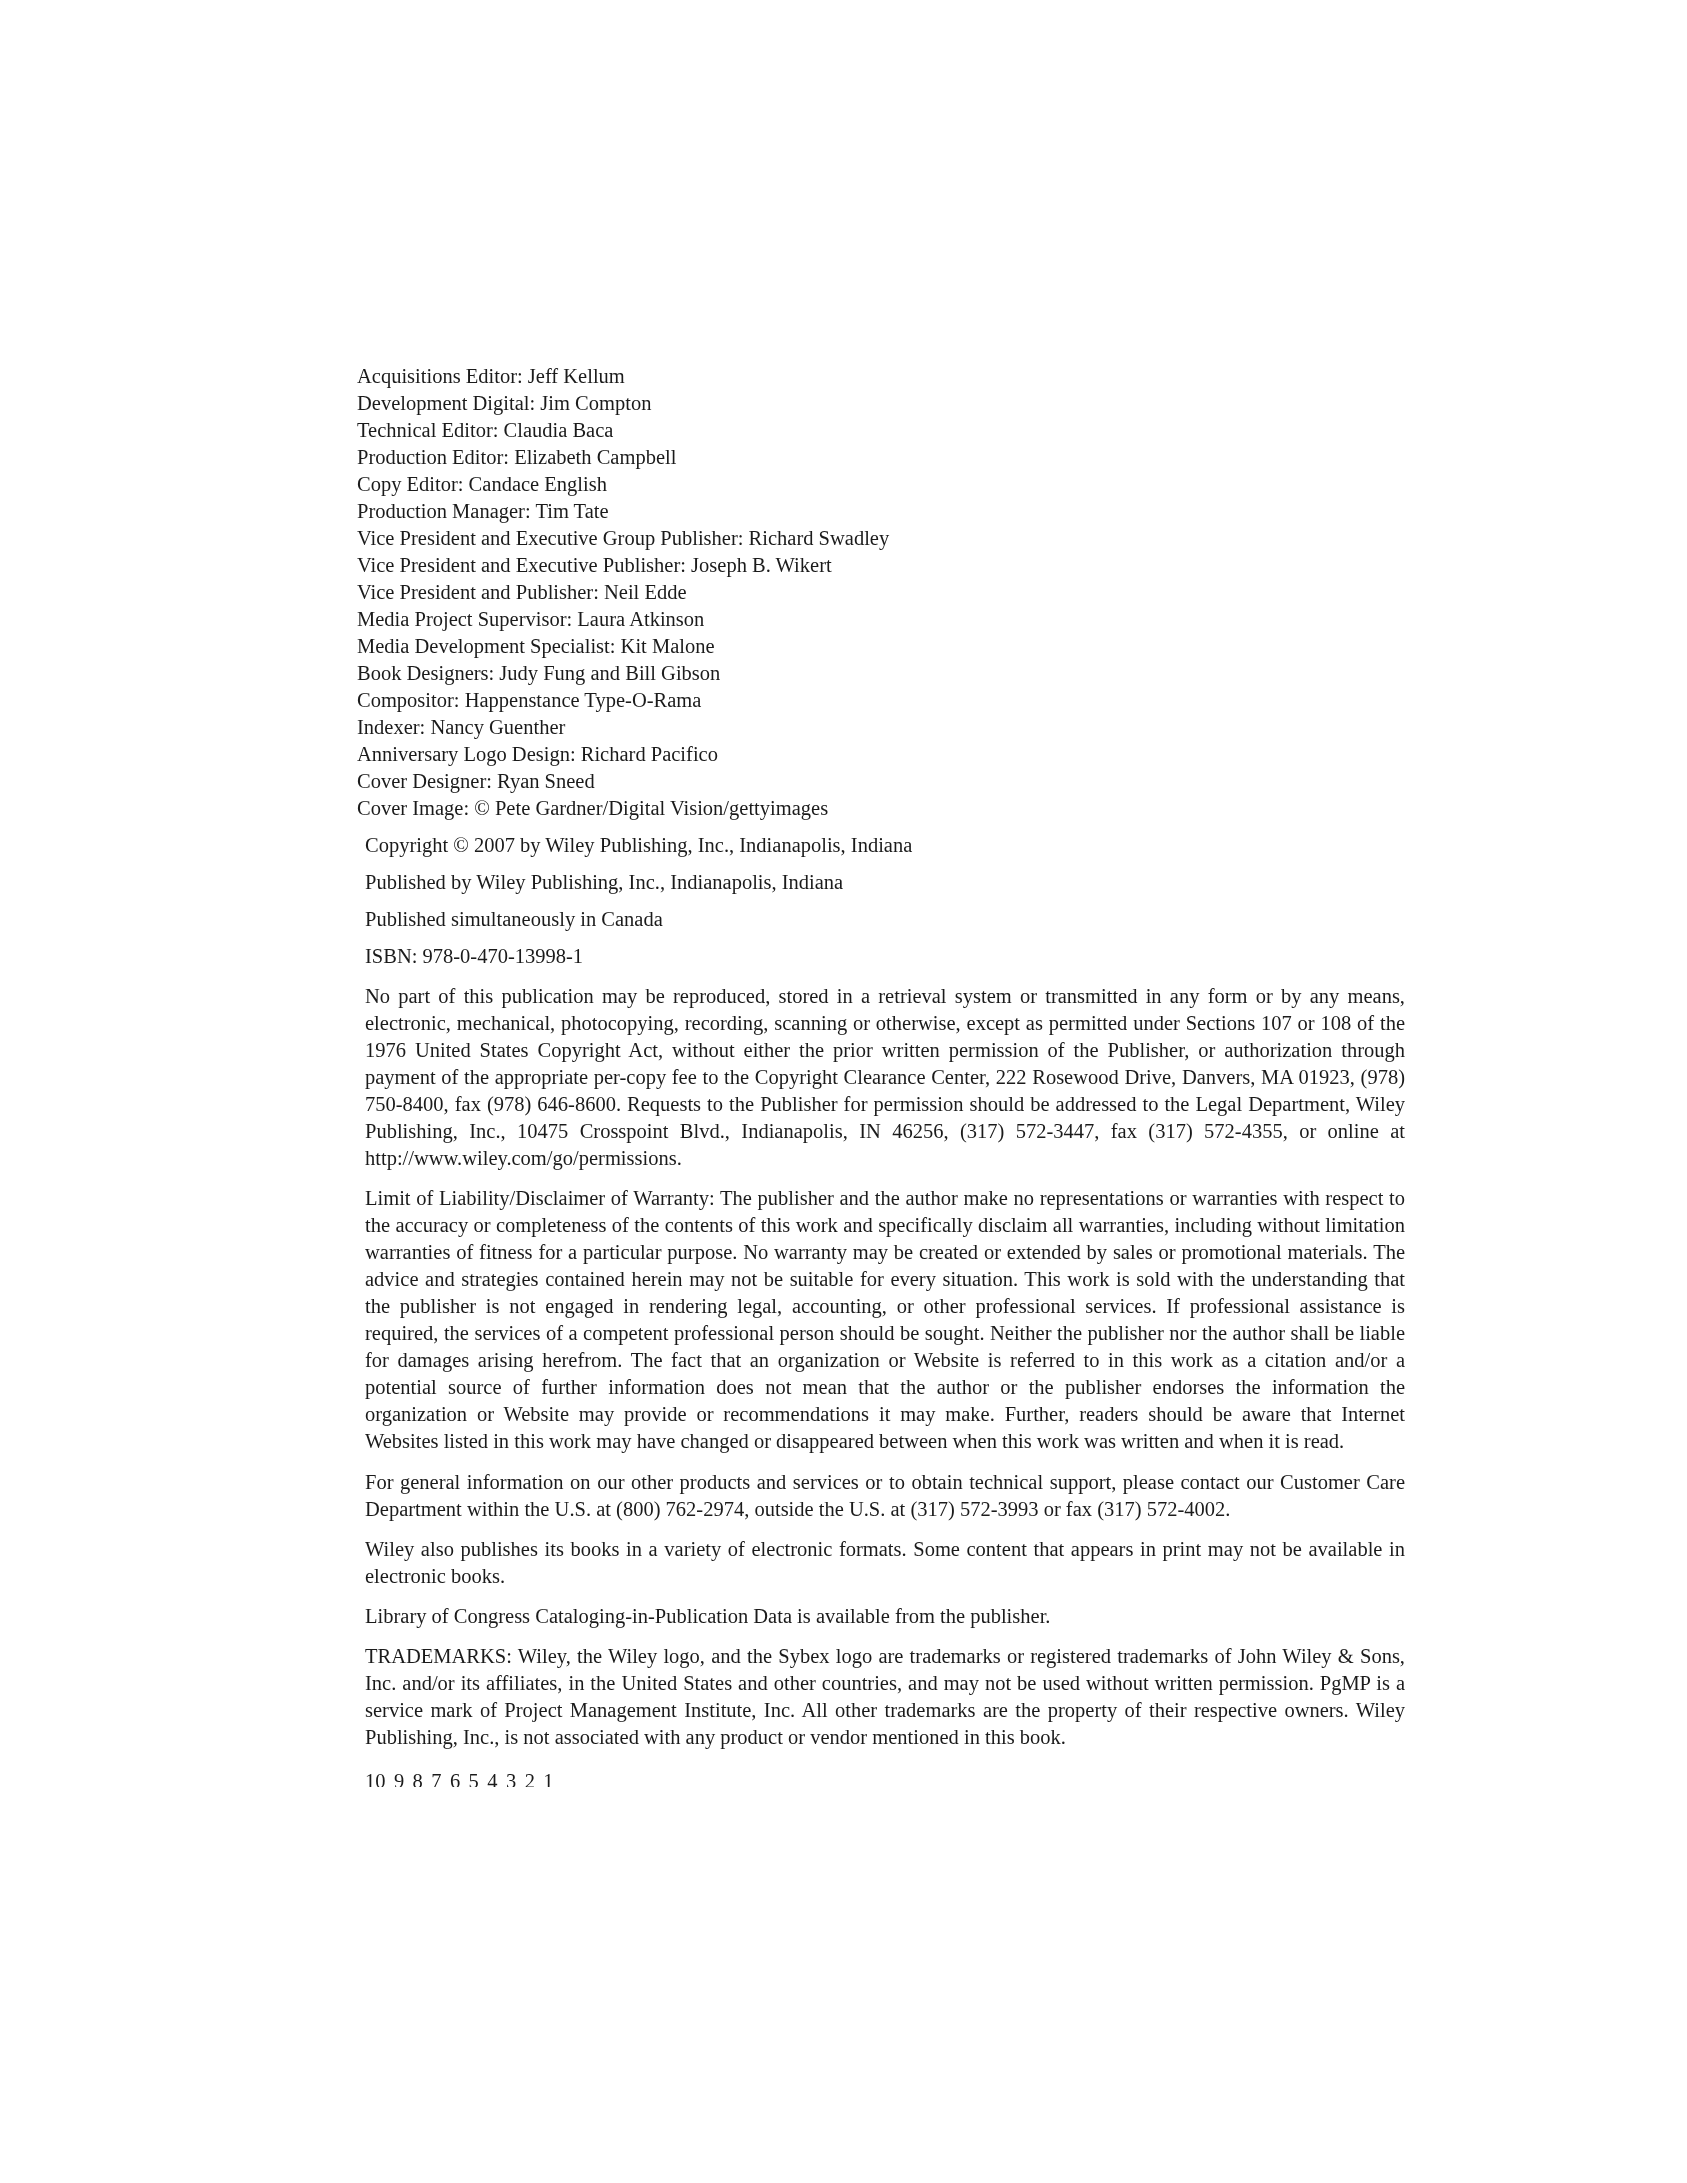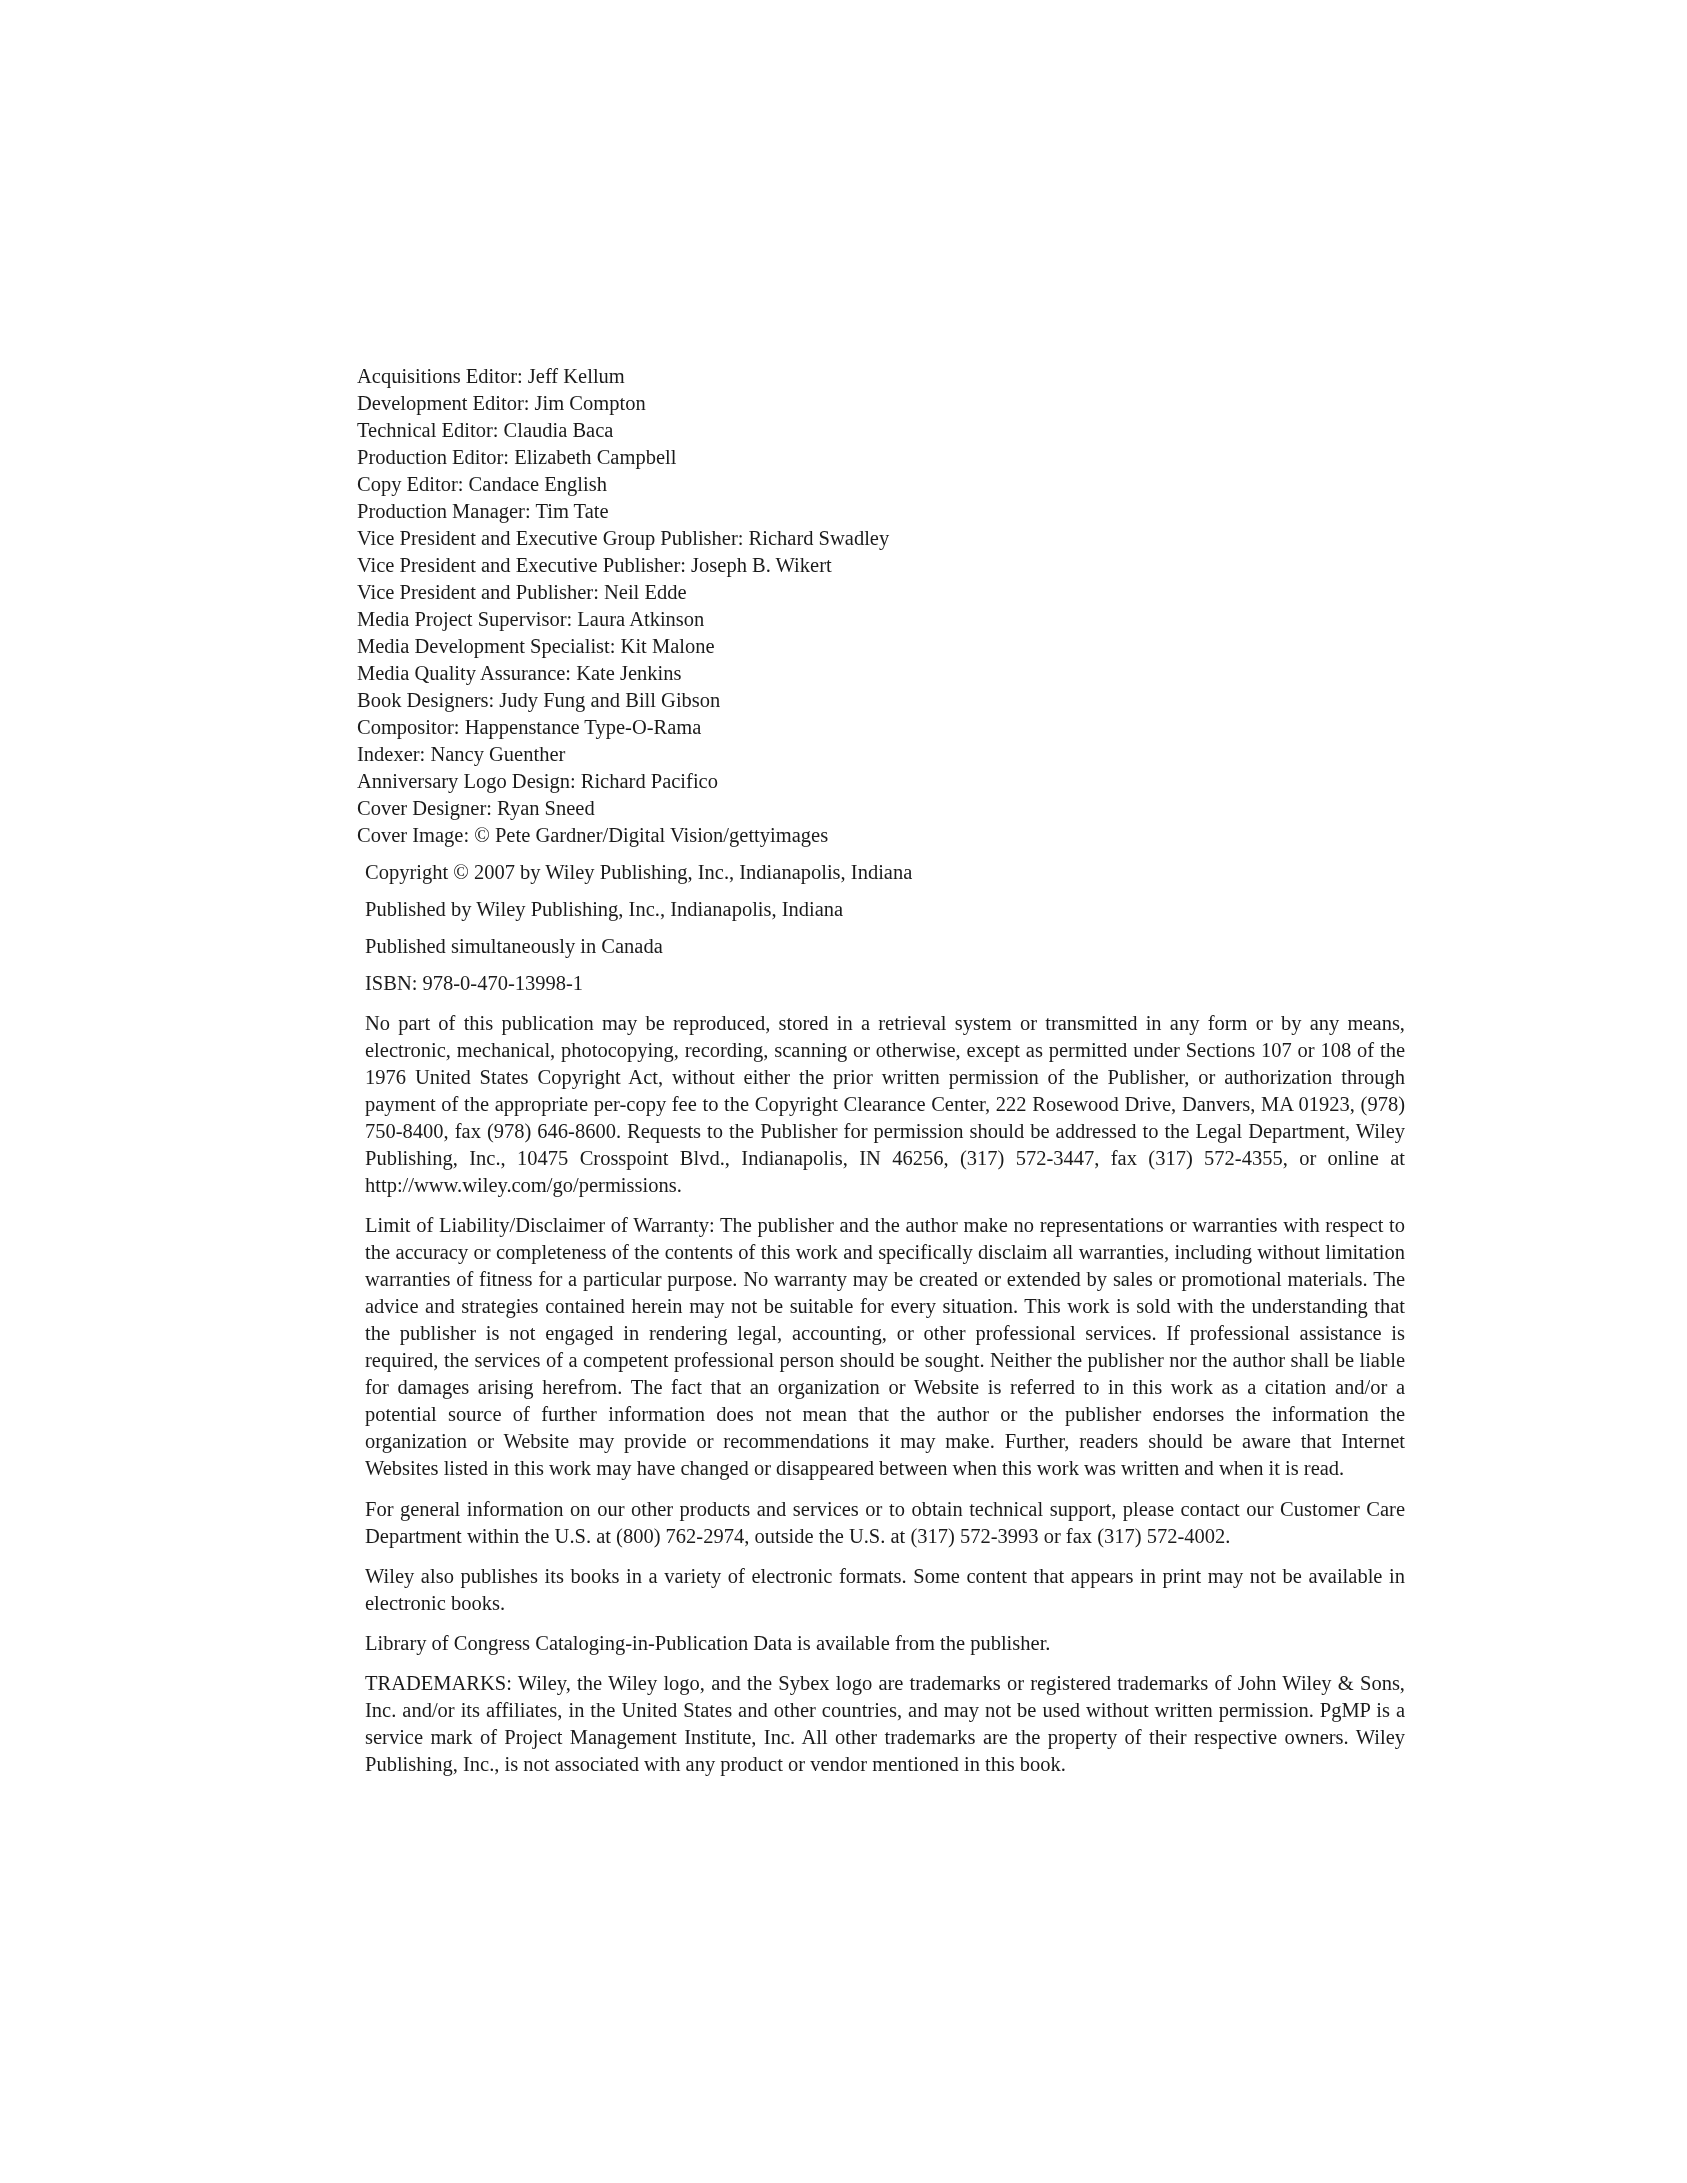--- a/index.html
+++ b/index.html
@@ -52,31 +52,30 @@
     }
   </style>
 </head>
 <body>
 
 <div class="page">
   <main class="content">
 
     <section class="credits">
         <div class="credit-line">Acquisitions Editor: Jeff Kellum</div>
-        <div class="credit-line">Development Editor: Jim Compton</div>
+        <div class="credit-line">Development Digital: Jim Compton</div>
         <div class="credit-line">Technical Editor: Claudia Baca</div>
         <div class="credit-line">Production Editor: Elizabeth Campbell</div>
         <div class="credit-line">Copy Editor: Candace English</div>
         <div class="credit-line">Production Manager: Tim Tate</div>
         <div class="credit-line">Vice President and Executive Group Publisher: Richard Swadley</div>
         <div class="credit-line">Vice President and Executive Publisher: Joseph B. Wikert</div>
         <div class="credit-line">Vice President and Publisher: Neil Edde</div>
         <div class="credit-line">Media Project Supervisor: Laura Atkinson</div>
         <div class="credit-line">Media Development Specialist: Kit Malone</div>
-        <div class="credit-line">Media Quality Assurance: Kate Jenkins</div>
         <div class="credit-line">Book Designers: Judy Fung and Bill Gibson</div>
         <div class="credit-line">Compositor: Happenstance Type-O-Rama</div>
         <div class="credit-line">Indexer: Nancy Guenther</div>
         <div class="credit-line">Anniversary Logo Design: Richard Pacifico</div>
         <div class="credit-line">Cover Designer: Ryan Sneed</div>
         <div class="credit-line">Cover Image: © Pete Gardner/Digital Vision/gettyimages</div>
       </section>
 
     <p class="pub">Copyright © 2007 by Wiley Publishing, Inc., Indianapolis, Indiana</p>
 

